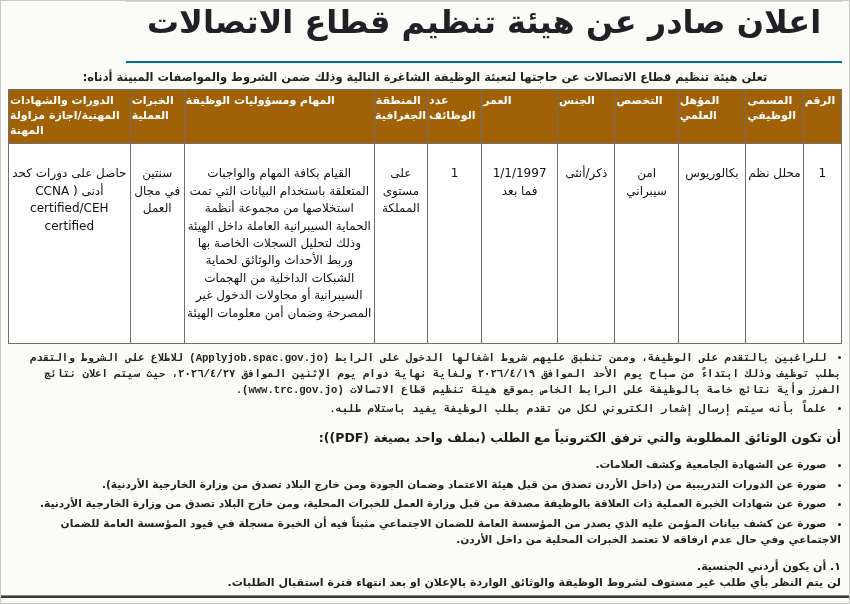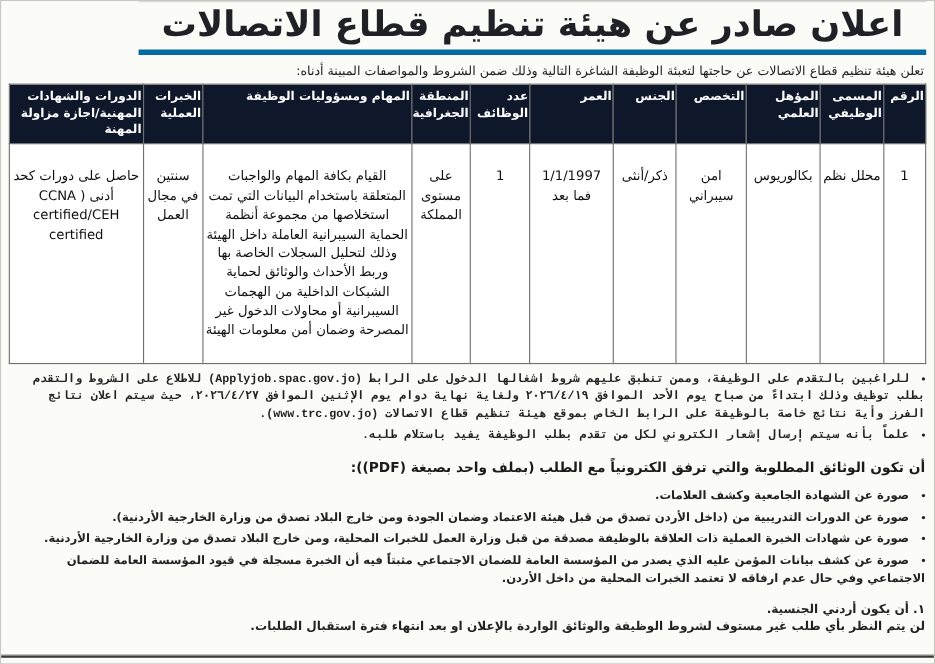--- a/index.html
+++ b/index.html
@@ -13,56 +13,56 @@
     background: #fbfbf8;
     border: 1px solid #c9c9c4;
     padding: 0 7px;
     overflow: hidden;
     direction: rtl;
     color: #1c1c1e;
   }
   
   .title-wrap {
     margin-left: 118px;           
-    border-bottom: 5px solid #0369a1;
+    border-bottom: 2px solid #0369a1;
     border-top: 1px solid #d6d6d2;
-    padding: 1px 4px 4px;
+    padding: 1px 4px 20px;
   }
   .title-wrap h1 {
     font-size: 32px;
     font-weight: bold;
     text-align: center;
     letter-spacing: 0;
     color: #1f2126;
     line-height: 1.2;
   }
   .intro {
     font-size: 11.5px;
-    font-weight: normal;
-    text-align: right;
+    font-weight: bold;
+    text-align: center;
     margin: 7px 2px 5px;
     color: #222;
   }
   
   table.vacancy {
     width: 100%;
     border-collapse: collapse;
     table-layout: fixed;
     background: #fff;
   }
   table.vacancy th, table.vacancy td {
     border: 1px solid #6f6f6f;
   }
   table.vacancy th {
-    background: #0f172a;
+    background: #a16207;
     color: #ffffff;
     font-size: 11px;
     font-weight: bold;
     vertical-align: top;
-    text-align: right;
+    text-align: left;
     padding: 4px 1px 2px;
     height: 54px;
     line-height: 1.35;
   }
   table.vacancy td {
     font-size: 12px;
     vertical-align: top;
     text-align: center;
     padding: 21px 2px;
     line-height: 1.45;

